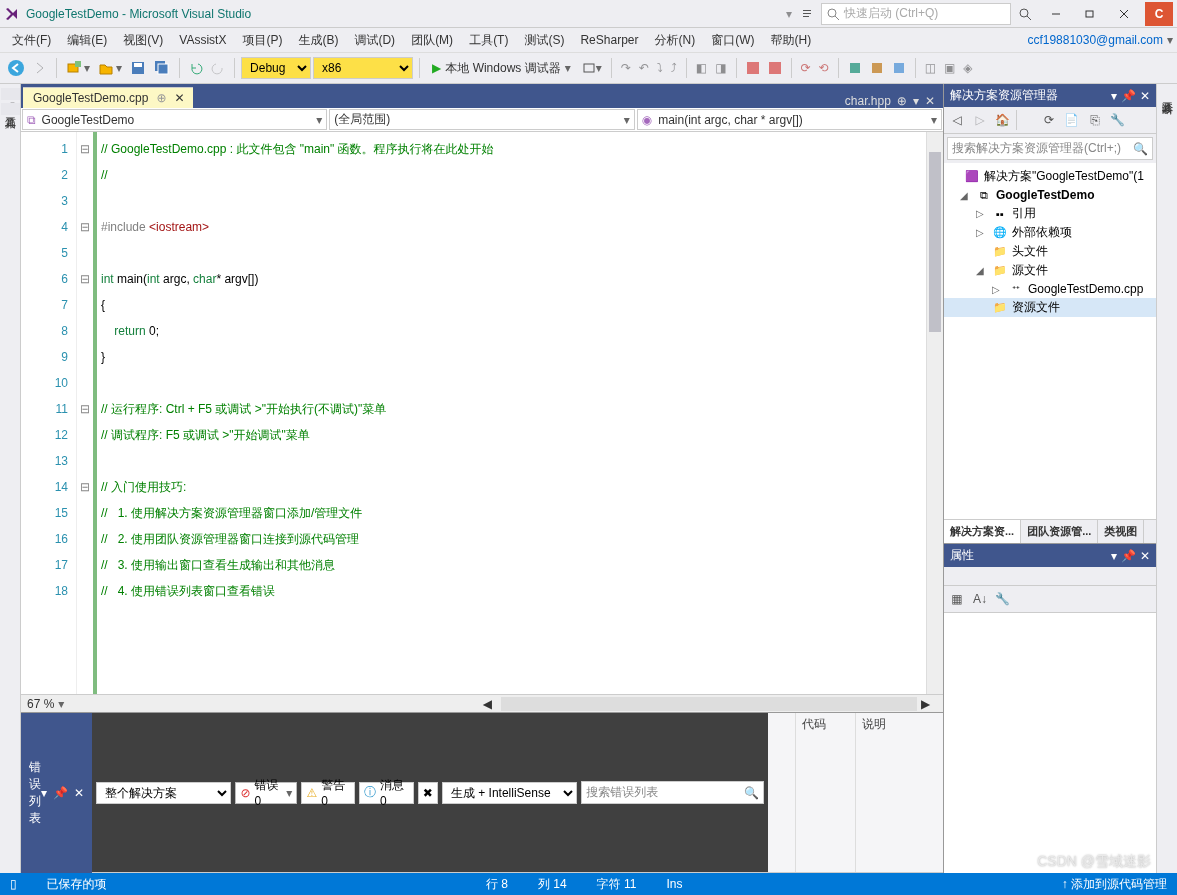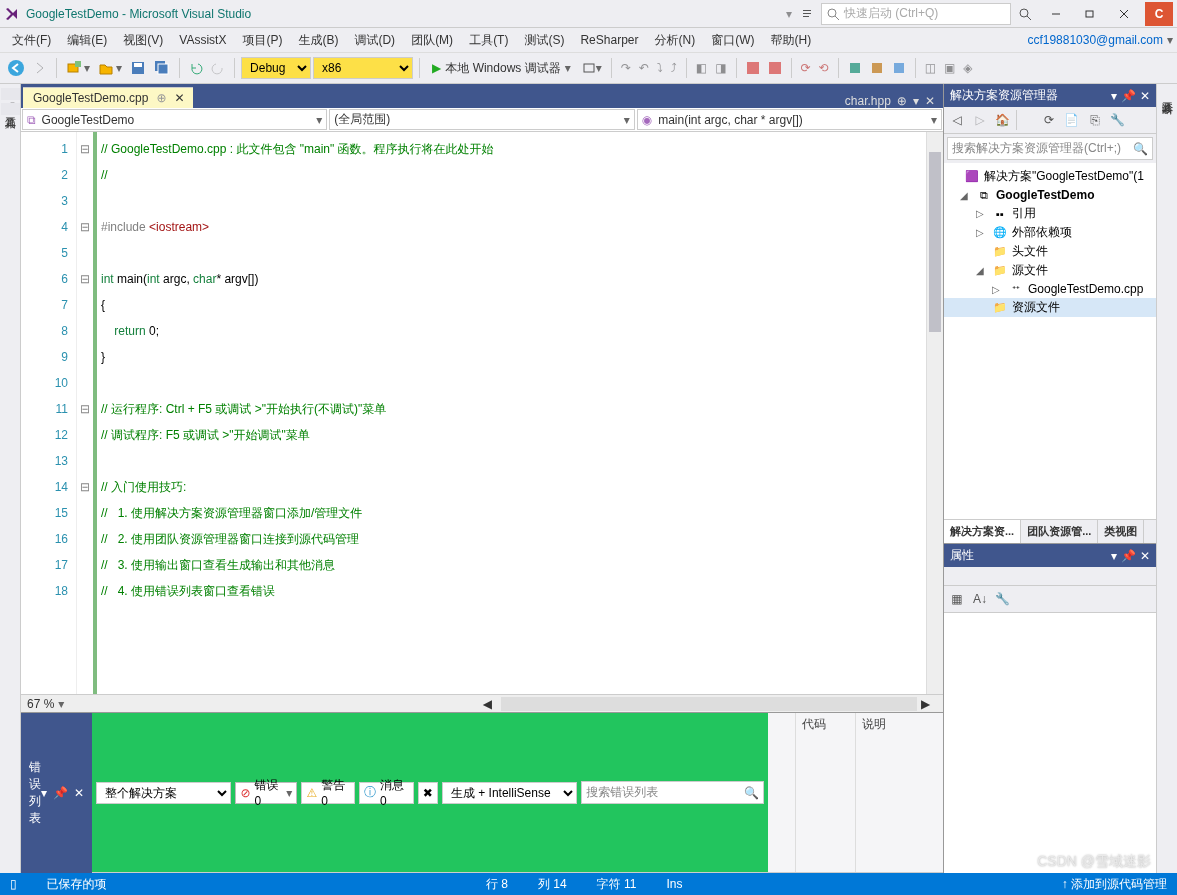--- a/index.html
+++ b/index.html
@@ -48,21 +48,21 @@
 .c-pre { color:#808080;}
 .c-string { color:#a31515;}
 .vsb { width:17px; background:#eee; border-left:1px solid #ddd; flex:0 0 auto; position:relative;}
 .vsb .thumb { position:absolute; left:2px; right:2px; top:20px; height:180px; background:#c0c0c8;}
 .zoom { height:18px; border-top:1px solid #ccc; display:flex; align-items:center; padding:0 6px; background:#eee; font-size:11px; color:#333;}
 .zoom .sp { flex:1;}
 .zoom .hnd { width:14px; height:14px; margin:0 2px;}
 .errorpanel { border-top:1px solid #999; background:#eeeef2; display:flex; }
 .errorpanel .hdr { background:#40568d; color:#fff; padding:3px 8px; display:flex; align-items:center;}
 .errorpanel .hdr .r { margin-left:auto; display:flex; gap:6px;}
-.errorpanel .tools { background:#22c55e; padding:18px 4px; display:flex; align-items:center; gap:4px; border-bottom:1px solid #ccc;}
+.errorpanel .tools { background:#404040; padding:18px 4px; display:flex; align-items:center; gap:4px; border-bottom:1px solid #ccc;}
 .errorpanel .tools select,.errorpanel .tools .pill { height:22px; border:1px solid #ccc; background:#fff; padding:0 4px; display:flex; align-items:center; gap:4px;}
 .errorpanel .tools .pill.err { border-color:#bbb;}
 .errorpanel .tools .search { margin-left:auto; border:1px solid #ccc; width:203px; padding:2px 4px; display:flex; align-items:center; color:#888; background:#fff;}
 .errorpanel .cols { display:flex; border-bottom:1px solid #ccc; background:#f5f5f7; }
 .errorpanel .cols .c { padding:3px 6px; border-right:1px solid #ddd; color:#444;}
 .errorpanel .body { height:150px; background:#fff;}
 .errorpanel .btabs { display:flex; background:#eeeef2; border-top:1px solid #ccc;}
 .errorpanel .btabs .bt { padding:3px 10px; color:#333; border-right:1px solid #ccc;}
 .errorpanel .btabs .bt.sel { background:#fff;}
 .status { height:22px; background:#0078d7; color:#fff; display:flex; align-items:center; padding:0 10px; gap:30px; font-size:11px;}

